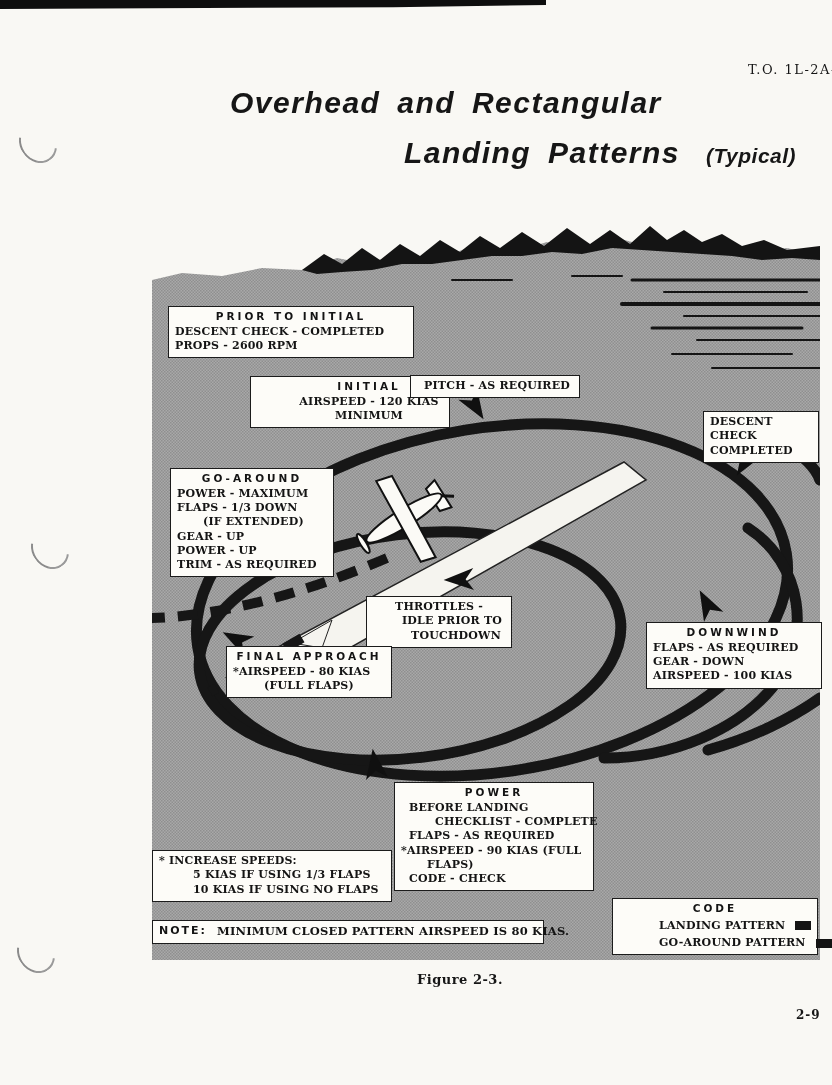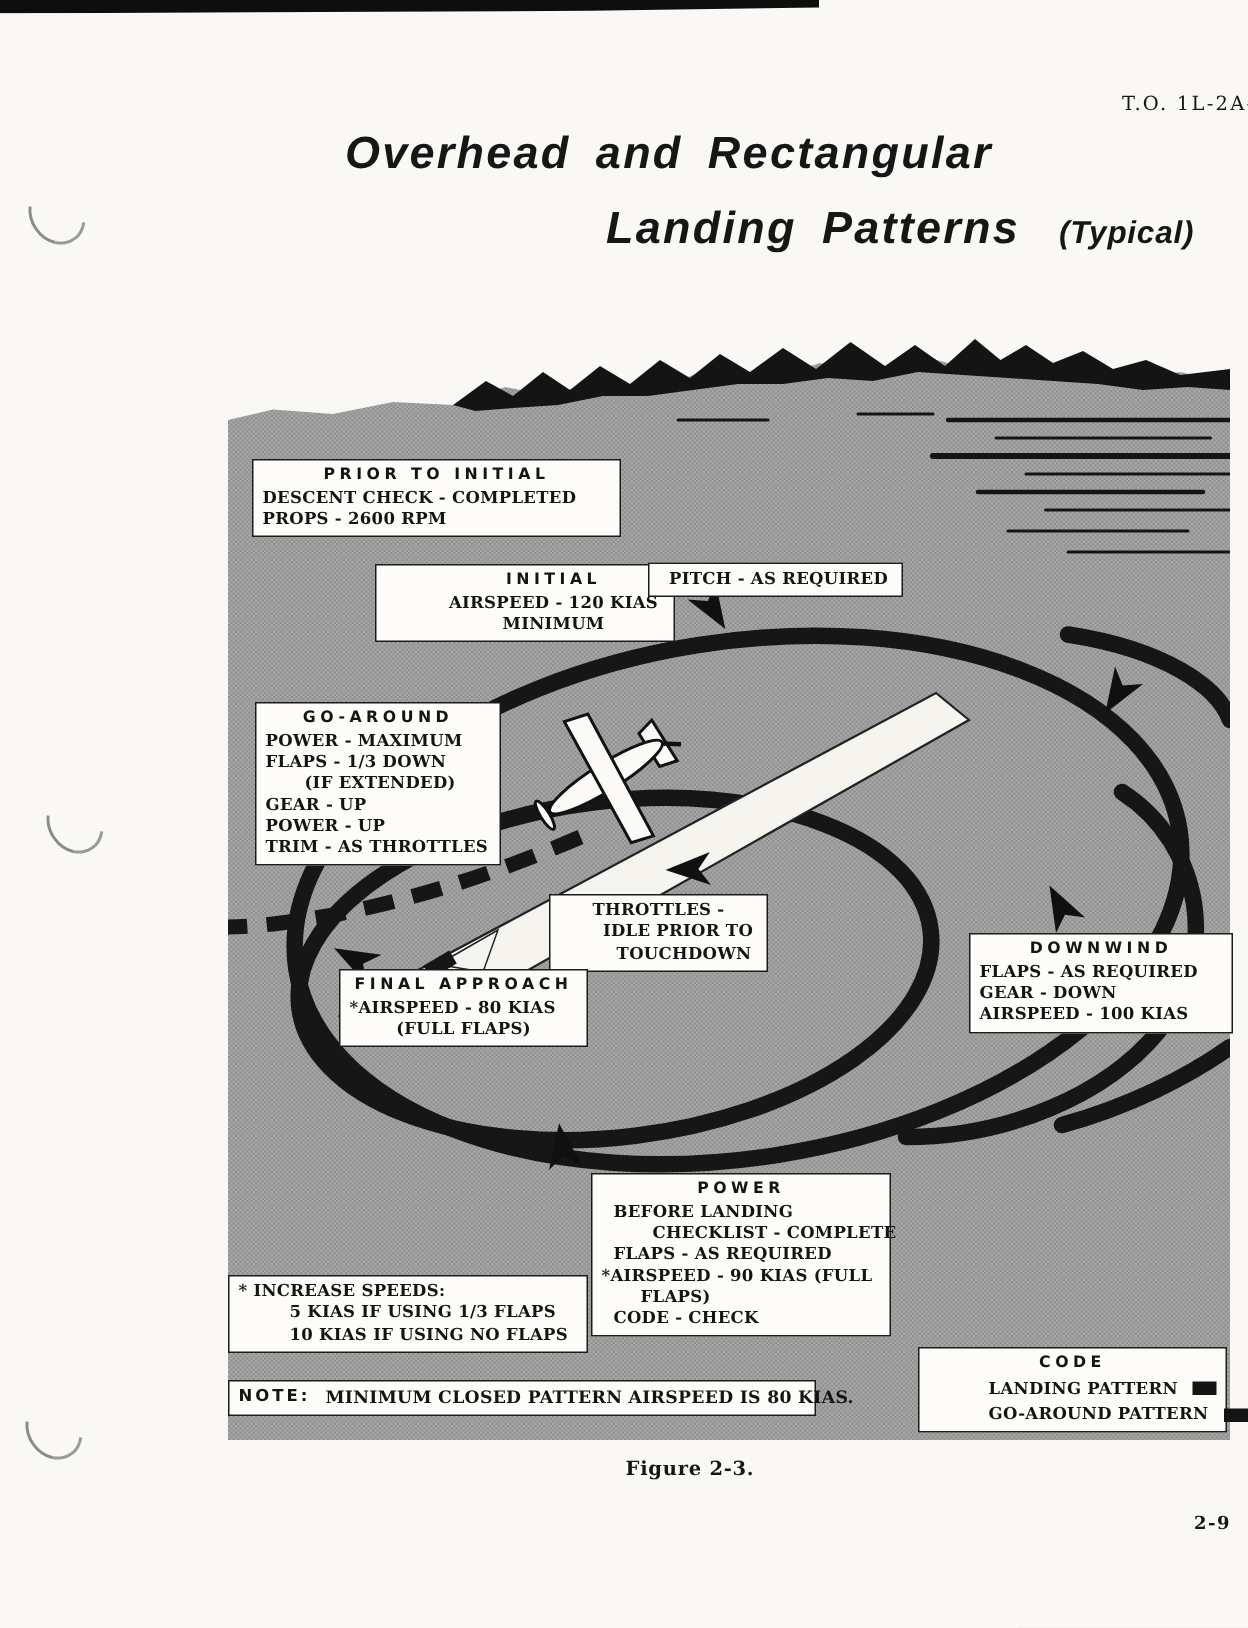--- a/index.html
+++ b/index.html
@@ -138,33 +138,38 @@
       <div>DESCENT CHECK - COMPLETED</div>
       <div>PROPS - 2600 RPM</div>
     </div>
 
     <div class="callout" style="left:98px;top:158px;width:148px;padding-left:44px;">
       <div class="hd">INITIAL</div>
       <div class="ctr">AIRSPEED - 120 KIAS</div>
       <div class="ctr">MINIMUM</div>
     </div>
 
-    <div class="callout" style="left:280px;top:157px;width:152px;padding-left:10px;">
+    <div class="callout" style="left:258px;top:157px;width:152px;padding-left:10px;">
       <div class="ctr">PITCH - AS REQUIRED</div>
     </div>
 
+    <div class="callout" style="left:551px;top:193px;width:102px;">
+      <div>DESCENT</div>
+      <div>CHECK</div>
+      <div>COMPLETED</div>
+    </div>
 
     <div class="callout" style="left:18px;top:250px;width:150px;">
       <div class="hd">GO-AROUND</div>
       <div>POWER - MAXIMUM</div>
       <div>FLAPS - 1/3 DOWN</div>
       <div class="ind2">(IF EXTENDED)</div>
       <div>GEAR - UP</div>
       <div>POWER - UP</div>
-      <div>TRIM - AS THROTTLES</div>
+      <div>TRIM - AS REQUIRED</div>
     </div>
 
     <div class="callout" style="left:214px;top:378px;width:132px;text-align:center;">
       <div>THROTTLES -</div>
       <div class="ind2">IDLE PRIOR TO</div>
       <div class="ind3">TOUCHDOWN</div>
     </div>
 
     <div class="callout" style="left:74px;top:428px;width:152px;">
       <div class="hd">FINAL APPROACH</div>

